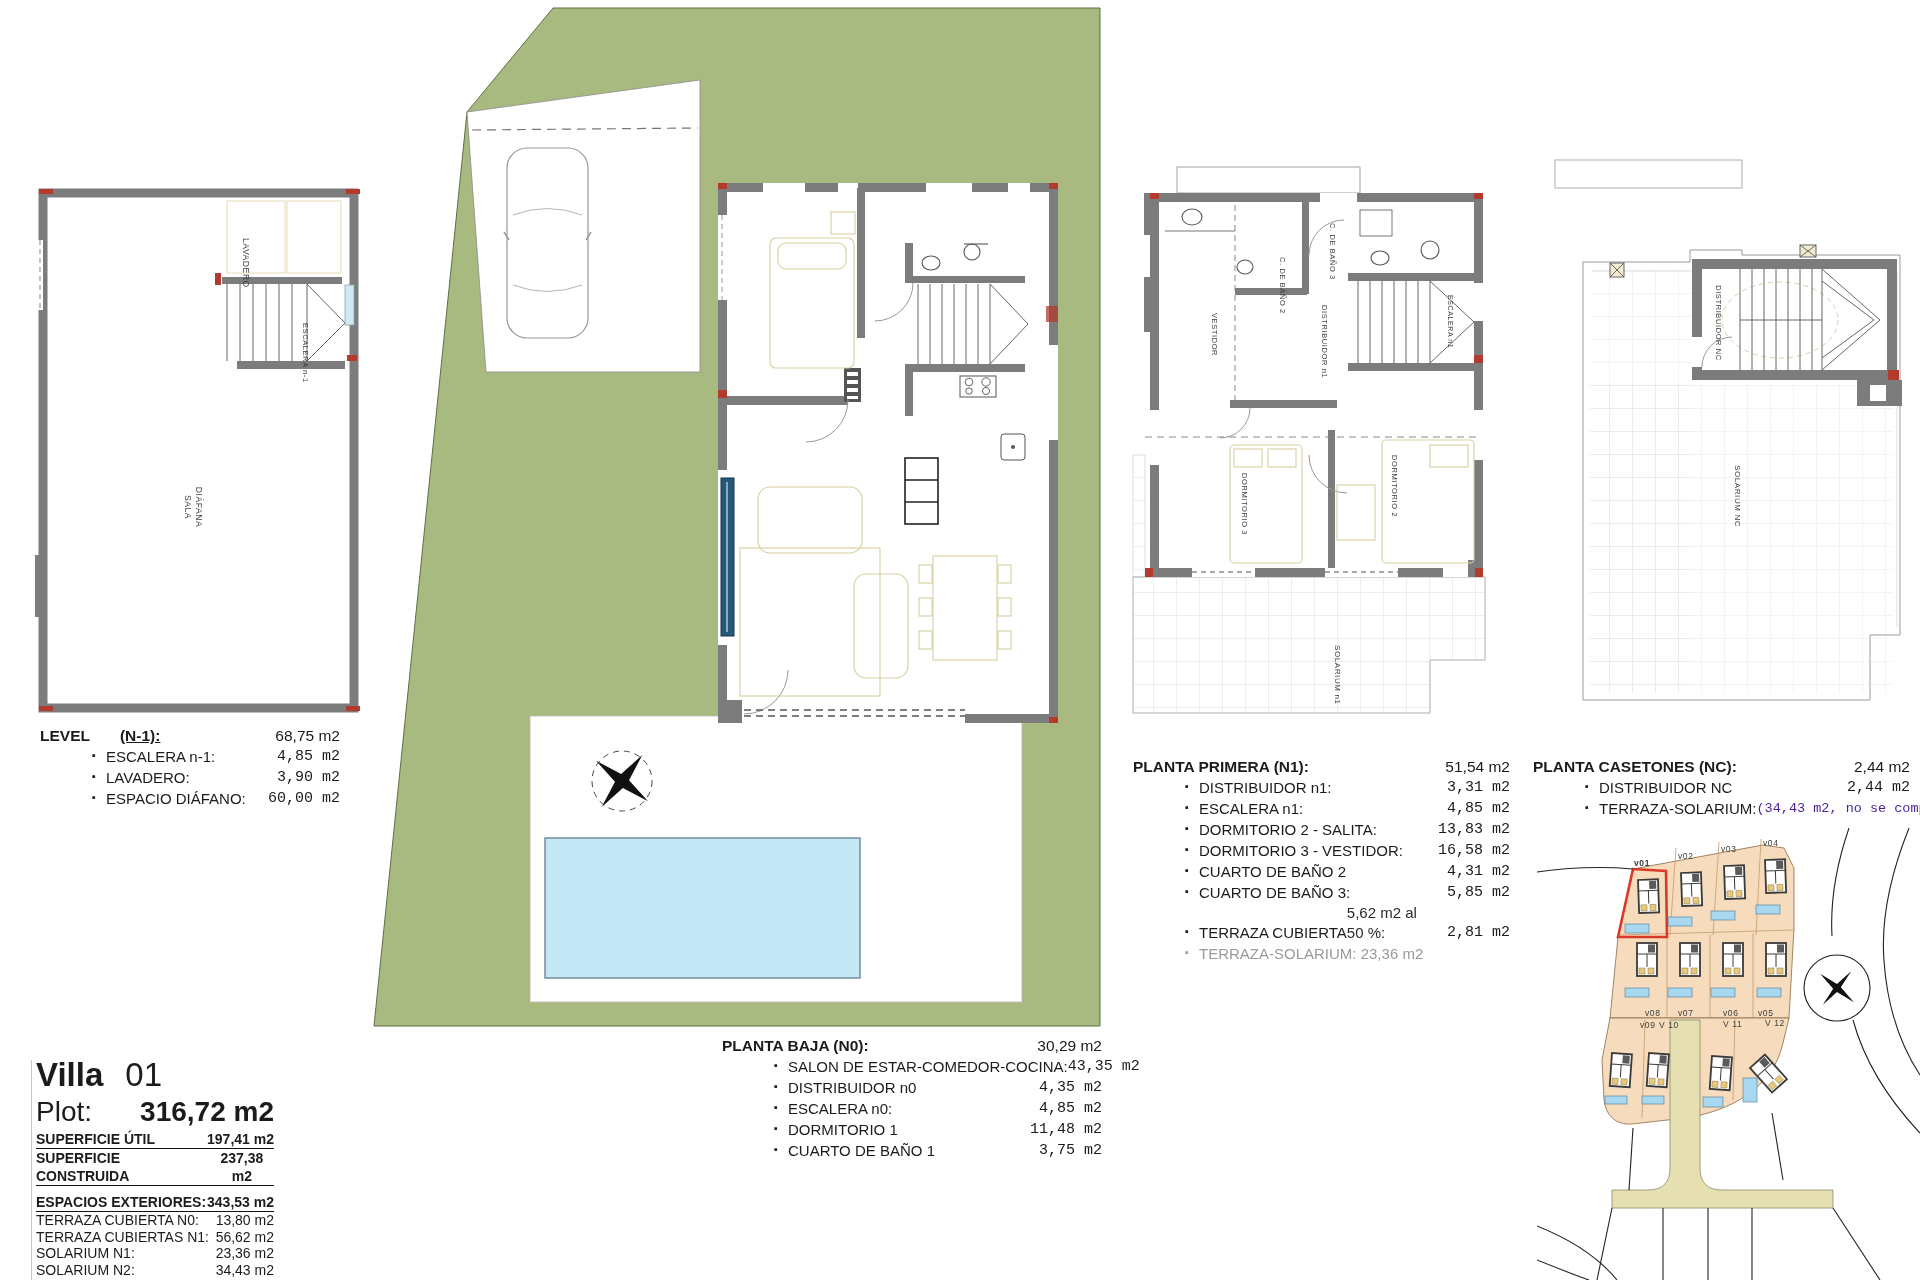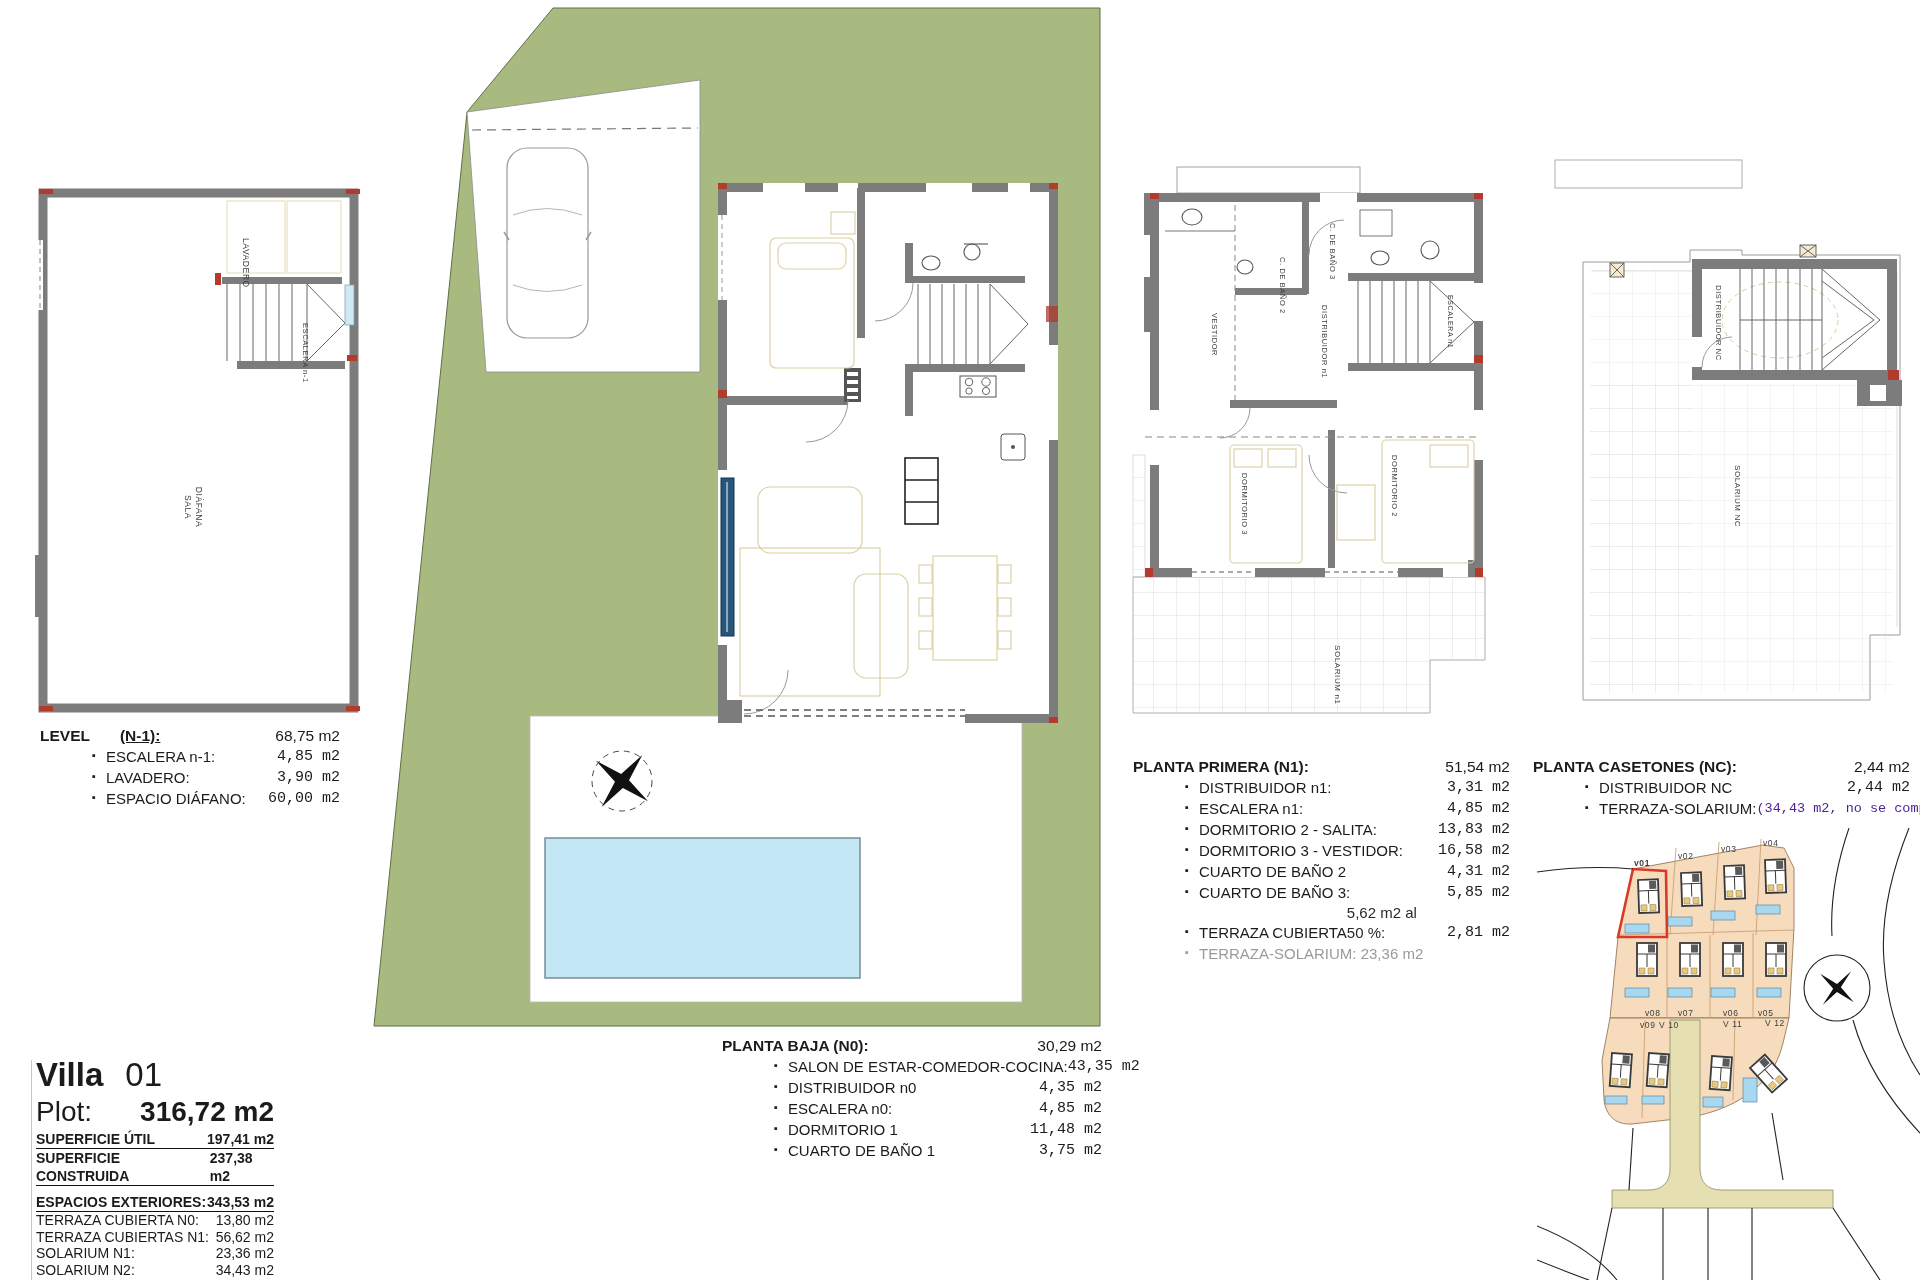--- a/index.html
+++ b/index.html
@@ -30,21 +30,21 @@
 
   
   #villa-block{position:absolute;left:36px;top:1056px;width:238px;}
   #villa-block .vline{position:absolute;left:-5px;top:4px;width:1px;height:230px;background:#c7c7c7;}
   .villa-title{font-size:33px;line-height:38px;}
   .villa-title .vname{font-weight:bold;}
   .villa-title .vnum{margin-left:22px;}
   .villa-plot{font-size:28px;line-height:36px;display:flex;}
   .villa-plot .pval{margin-left:auto;font-weight:bold;}
   .srow{display:flex;font-size:14px;font-weight:bold;line-height:18px;border-bottom:1.6px solid #111;}
-  .srow .sval{margin-left:auto;}
+  .srow .sval{margin-left:auto;text-align:center;}
   .gap8{height:7px;}
   .erow{display:flex;font-size:14px;line-height:16.5px;}
   .erow .sval{margin-left:auto;}
   .erow.ehead{font-weight:bold;border-bottom:1.8px solid #111;line-height:18px;}
 </style>
 </head>
 <body>
 
 <svg class="abs" style="left:35px;top:185px" width="330" height="530" viewBox="0 0 330 530">
 

